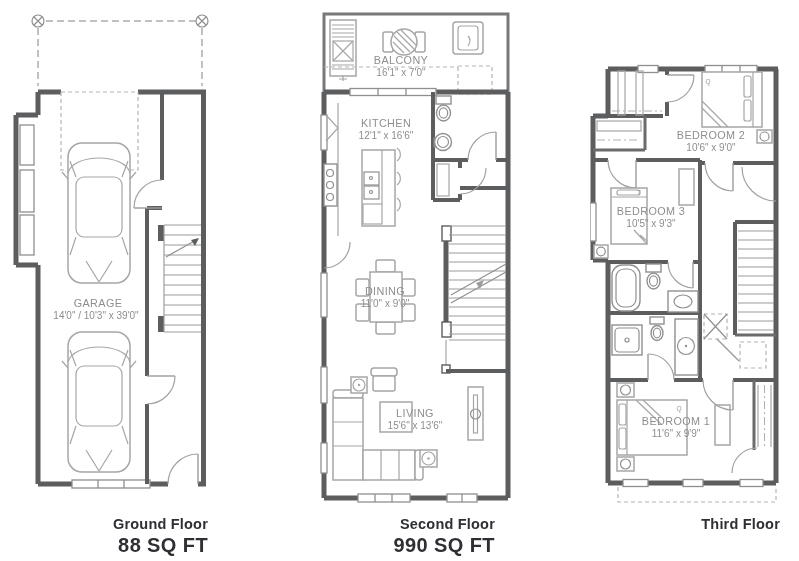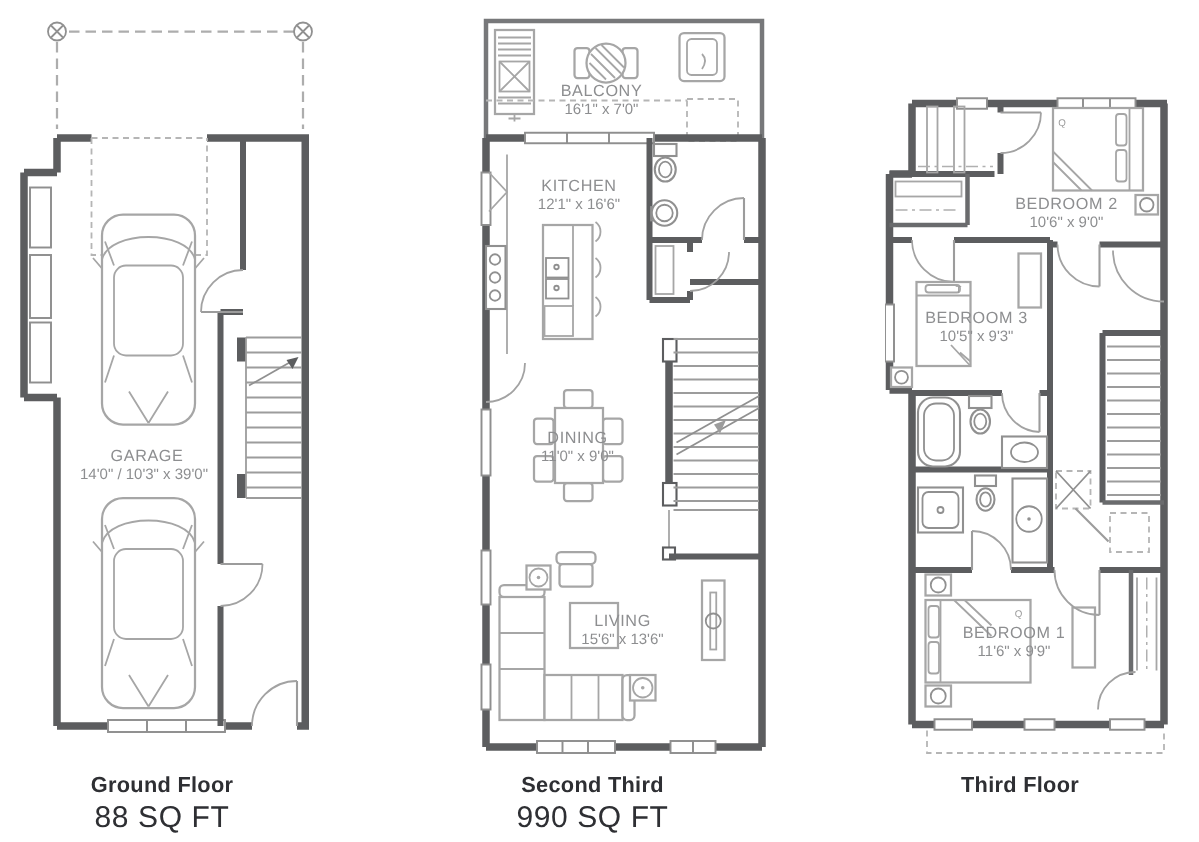--- a/index.html
+++ b/index.html
@@ -20,23 +20,23 @@
   .dashf{stroke:#b5b5b5;stroke-width:1.2;fill:none;stroke-dasharray:4 3;}
   .dashdot{stroke:#b0b0b0;stroke-width:1;fill:none;stroke-dasharray:8 3 2 3;}
   .tread{stroke:#9c9c9c;stroke-width:1.2;}
   .arc{stroke:#a2a2a2;stroke-width:1.2;fill:none;}
   .leaf{stroke:#9c9c9c;stroke-width:1.4;}
   .darkfill{fill:#5c5d5f;stroke:none;}
   .newel{fill:#fff;stroke:#5c5d5f;stroke-width:1.4;}
   text.rname{font-size:10.8px;fill:#8d8e90;text-anchor:middle;letter-spacing:.4px;}
   text.rdims{font-size:10px;fill:#8d8e90;text-anchor:middle;}
   text.btag{font-size:6.5px;fill:#9a9a9a;text-anchor:middle;}
-  .floor-label{position:absolute;text-align:center;color:#2e2f33;width:200px;}
+  .floor-label{position:absolute;text-align:right;color:#2e2f33;width:200px;}
   .floor-label .ft{font-size:14.5px;font-weight:700;letter-spacing:.2px;}
-  .floor-label .fa{font-size:20px;font-weight:400;letter-spacing:.4px;margin-top:2px;}
+  .floor-label .fa{font-size:20px;font-weight:700;letter-spacing:.4px;margin-top:2px;}
 </style>
 </head>
 <body>
 
 <svg class="plan" style="left:8px;top:10px;" width="250" height="500" viewBox="0 0 250 500">
 
   <g>
     <line class="dash" x1="38" y1="11" x2="188" y2="11"></line>
     <line class="dash" x1="30" y1="18" x2="30" y2="76"></line>
     <line class="dash" x1="194" y1="18" x2="194" y2="76"></line>
@@ -476,18 +476,18 @@
   <text class="rdims" x="86" y="382">11'6" x 9'9"</text>
 
   <path class="dashf" d="M28,432 L28,447 L186,447 L186,432"></path>
 </svg>
 
 <div class="floor-label" style="left:8px;top:516px;">
   <div class="ft">Ground Floor</div>
   <div class="fa">88 SQ FT</div>
 </div>
 <div class="floor-label" style="left:295px;top:516px;">
-  <div class="ft">Second Third</div>
+  <div class="ft">Second Floor</div>
   <div class="fa">990 SQ FT</div>
 </div>
 <div class="floor-label" style="left:580px;top:516px;">
   <div class="ft">Third Floor</div>
 </div>
 
 </body></html>

